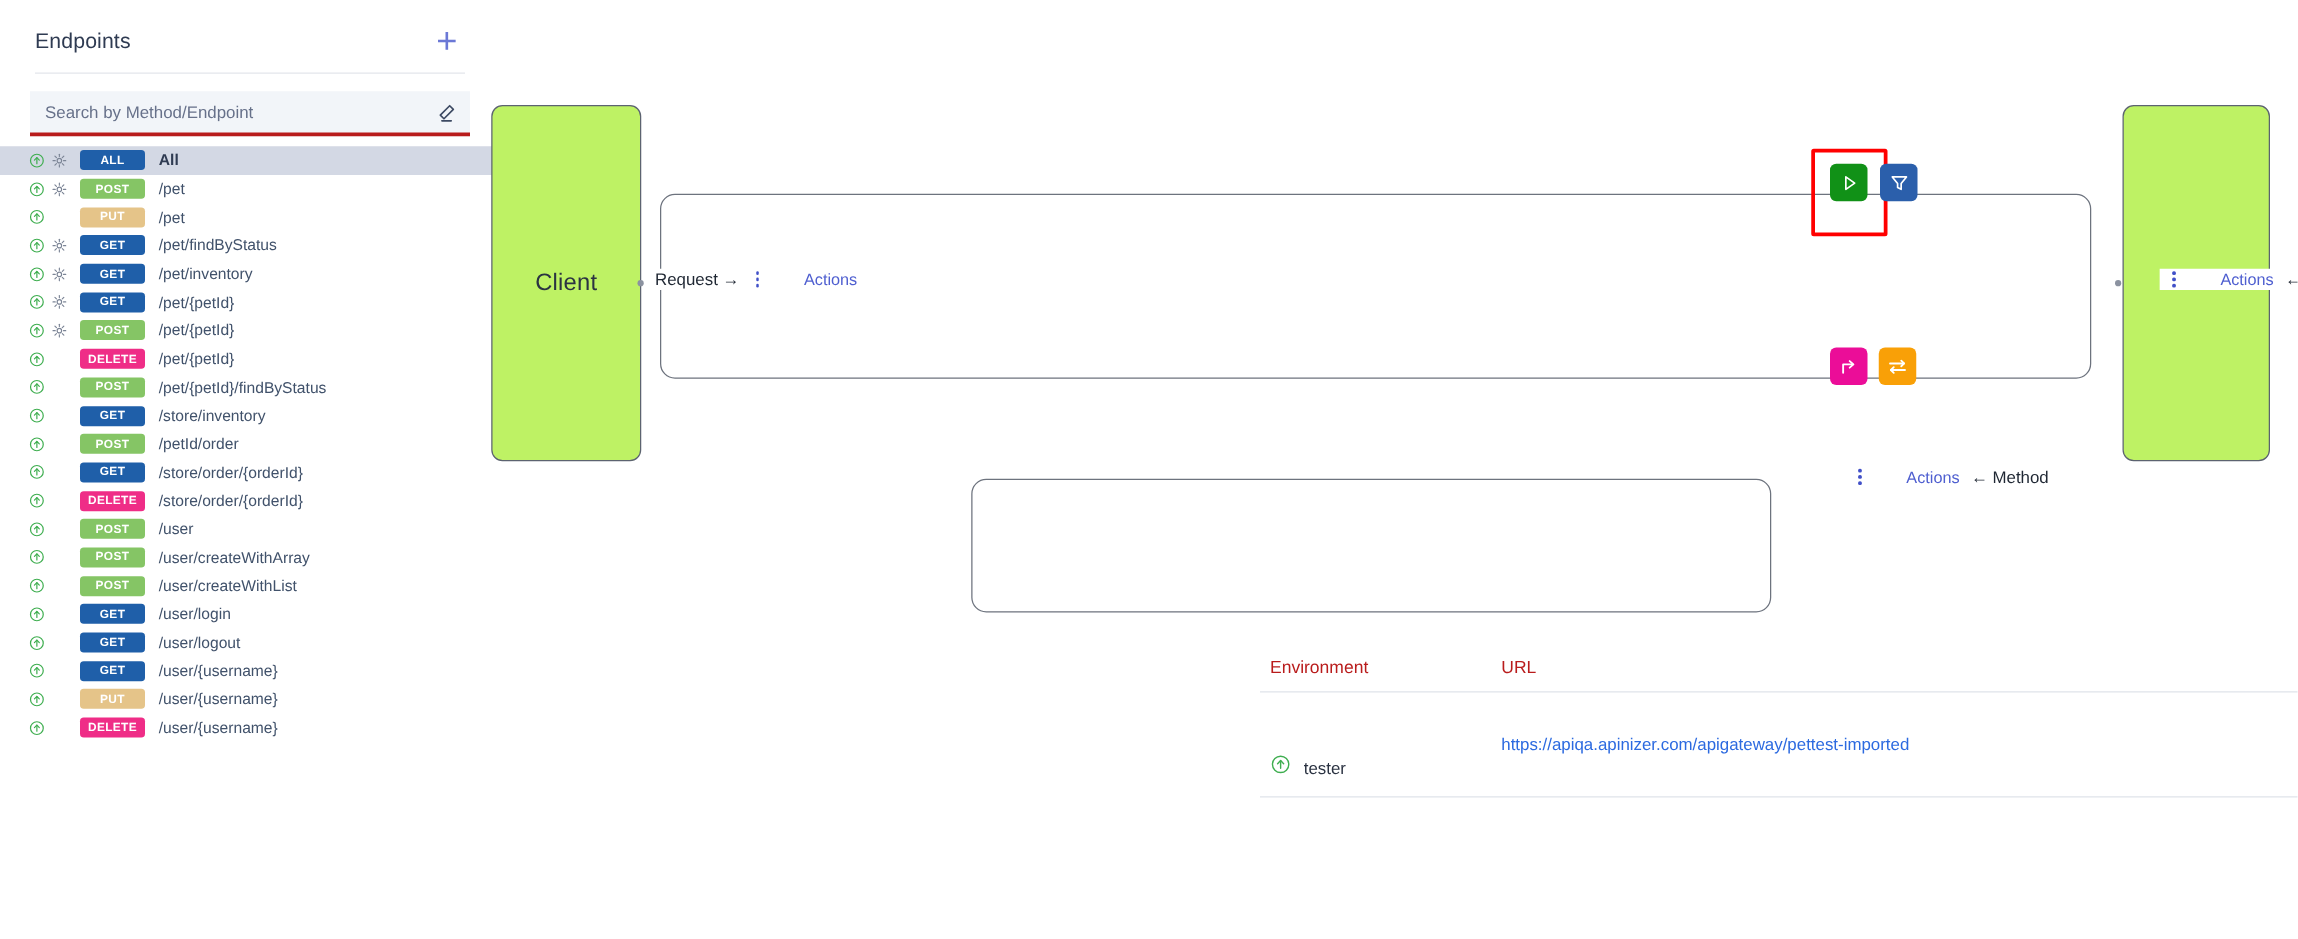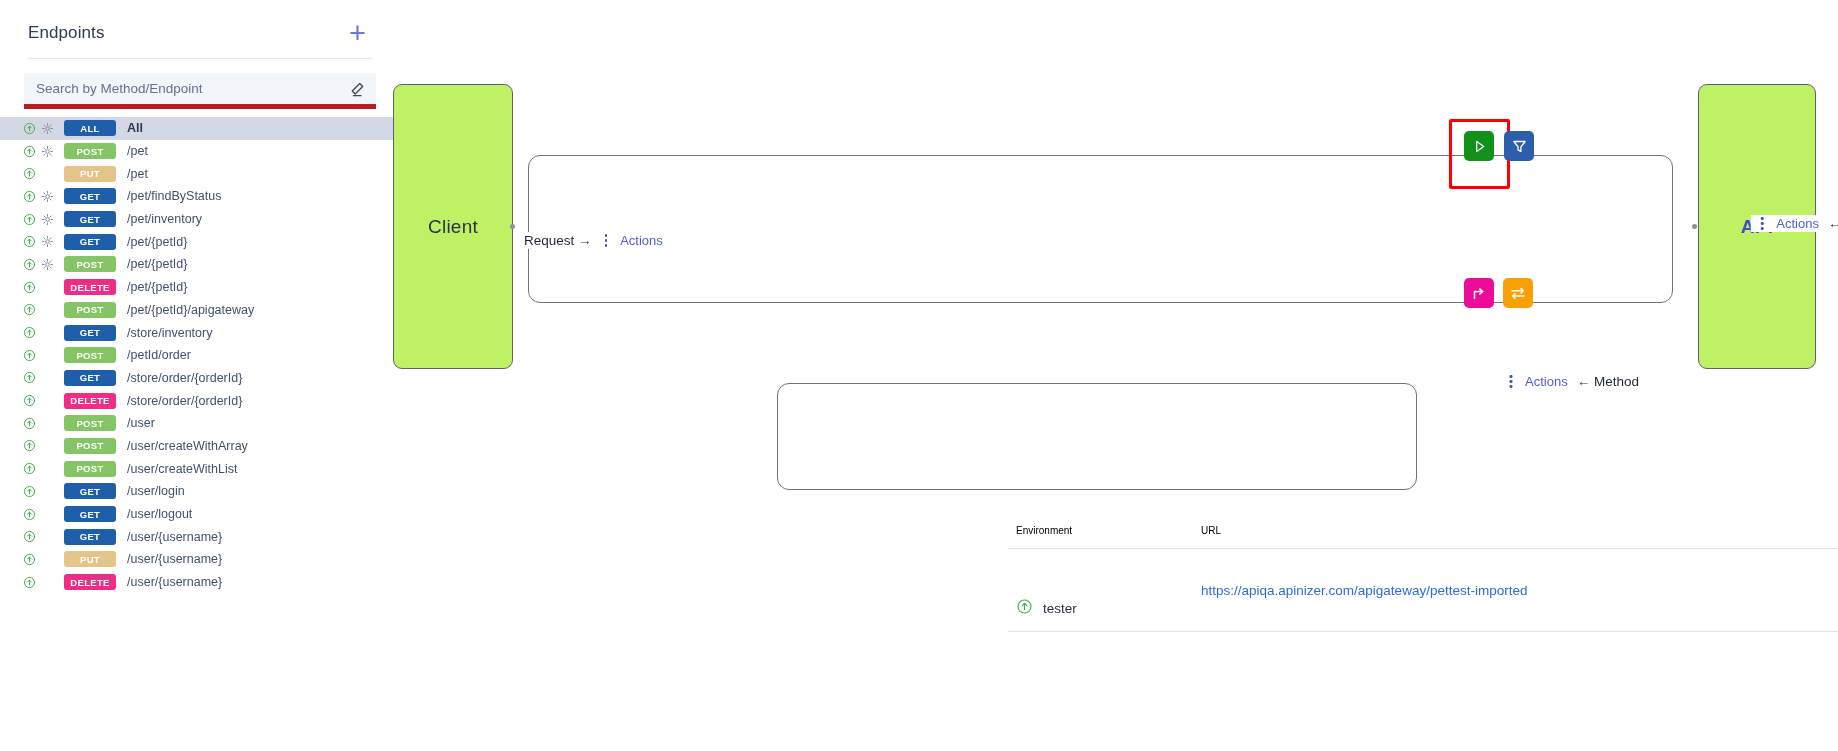--- a/index.html
+++ b/index.html
@@ -25,21 +25,21 @@
   .sb-title { font-size: 17px; color: #2f3b52; letter-spacing: .1px; }
   .sb-add {
     font-size: 29px; line-height: 22px; color: #6b78d6; font-weight: 300;
     cursor: pointer; padding: 0 6px;
   }
   .sb-divider { height: 1px; background: #e3e6ec; margin: 14px 28px 0 28px; }
 
   .search-wrap { padding: 14px 24px 0 24px; }
   .search-box {
     position: relative; height: 36px; background: #f2f5f9;
-    border-bottom: 5px solid #b91c1c;
+    border-bottom: 3px solid #b91c1c;
     display: flex; align-items: center; padding: 0 10px 0 12px;
   }
   .search-box input {
     flex: 1; border: none; outline: none; background: transparent;
     font-family: "Liberation Sans", sans-serif; font-size: 13.5px; color: #5a6477;
   }
   .search-box input::placeholder { color: #67718a; }
   .eraser-icon { width: 20px; height: 20px; flex: 0 0 20px; cursor: pointer; }
 
   .ep-list { margin-top: 8px; padding-left: 0; }
@@ -79,21 +79,21 @@
     position: absolute; display: flex; align-items: center; gap: 9px;
     font-size: 13.5px; color: #222a37; background: #fff; padding: 0 6px;
     white-space: nowrap;
   }
   .flow-word { font-size: 13.5px; color: #1f2733; }
   .kebab {
     display: inline-flex; flex-direction: column; gap: 2.5px;
     padding: 2px 4px; cursor: pointer;
   }
   .kebab i { width: 2.6px; height: 2.6px; border-radius: 50%; background: #4150c8; display: block; }
-  .actions-link { font-size: 13px; color: #4f5fd0; cursor: pointer; }
+  .actions-link { font-size: 13px; color: #4f5fd0; cursor: pointer; margin-left: 23px; }
 
   .conn-dot {
     position: absolute; width: 5px; height: 5px; border-radius: 50%;
     background: #8b92a0;
   }
 
   .act-btn {
     position: absolute; width: 30px; height: 30px; border-radius: 5px;
     display: flex; align-items: center; justify-content: center; cursor: pointer;
   }
@@ -104,21 +104,21 @@
   .btn-orange{ background: #f9a007; }
 
   .hl-box {
     position: absolute; border: 3px solid #ff0000; border-radius: 2px;
     pointer-events: none;
   }
 
   
   .env-table { position: absolute; left: 608px; top: 525px; width: 990px; }
   .env-head { display: flex; padding: 0 8px 12px 8px; }
-  .env-th { font-size: 10px; color: #000000; }
+  .env-th { font-size: 14px; color: #b91c1c; }
   .env-th.env { width: 185px; }
   .env-row {
     display: flex; align-items: center; padding: 12px 8px;
     border-top: 1px solid #dfe3ea; border-bottom: 1px solid #dfe3ea;
   }
   .env-cell-env { width: 185px; display: flex; align-items: center; gap: 10px; margin-top: 37px; }
   .env-name { font-size: 13.5px; color: #2b3342; }
   .env-url { flex: 1; font-size: 13.5px; color: #2c6ae0; cursor: pointer; }
 </style>
 </head>
@@ -318,21 +318,21 @@
         <div class="ep-row">
           <span class="ico-cell">
             <svg viewBox="0 0 24 24" width="13" height="13" fill="none" stroke="#3fae50" stroke-width="1.8" stroke-linecap="round" stroke-linejoin="round">
               <circle cx="12" cy="12" r="9.4"></circle>
               <path d="M12 16.6 V7.6"></path>
               <path d="M8.4 11.2 L12 7.5 L15.6 11.2"></path>
             </svg>
           </span>
           <span class="ico-cell second"></span>
           <span class="ep-badge" style="background: rgb(133, 197, 101);">POST</span>
-          <span class="ep-path">/pet/{petId}/apigateway</span>
+          <span class="ep-path">/pet/{petId}/findByStatus</span>
         </div>
         <div class="ep-row">
           <span class="ico-cell">
             <svg viewBox="0 0 24 24" width="13" height="13" fill="none" stroke="#3fae50" stroke-width="1.8" stroke-linecap="round" stroke-linejoin="round">
               <circle cx="12" cy="12" r="9.4"></circle>
               <path d="M12 16.6 V7.6"></path>
               <path d="M8.4 11.2 L12 7.5 L15.6 11.2"></path>
             </svg>
           </span>
           <span class="ico-cell second"></span>
@@ -484,21 +484,21 @@
       <span class="node-label api">API</span>
     </div>
 
     <div class="pipe" style="left:128px; top:155px; width:1145px; height:148px;"></div>
 
     <div class="pipe" style="left:377px; top:383px; width:640px; height:107px;"></div>
 
     <div class="conn-dot" style="left:110px; top:224px;"></div>
     <div class="conn-dot" style="left:1292px; top:224px;"></div>
 
-    <div class="flow-label" style="left:118px; top:232px;">
+    <div class="flow-label" style="left:118px; top:215px;">
       <span class="flow-word">Request →</span>
       <span class="kebab">
           <i></i>
           <i></i>
           <i></i>
         </span>
       <span class="actions-link">Actions</span>
     </div>
 
     <div class="flow-label" style="left:1512px; top:215px; transform:translateX(-100%);">

